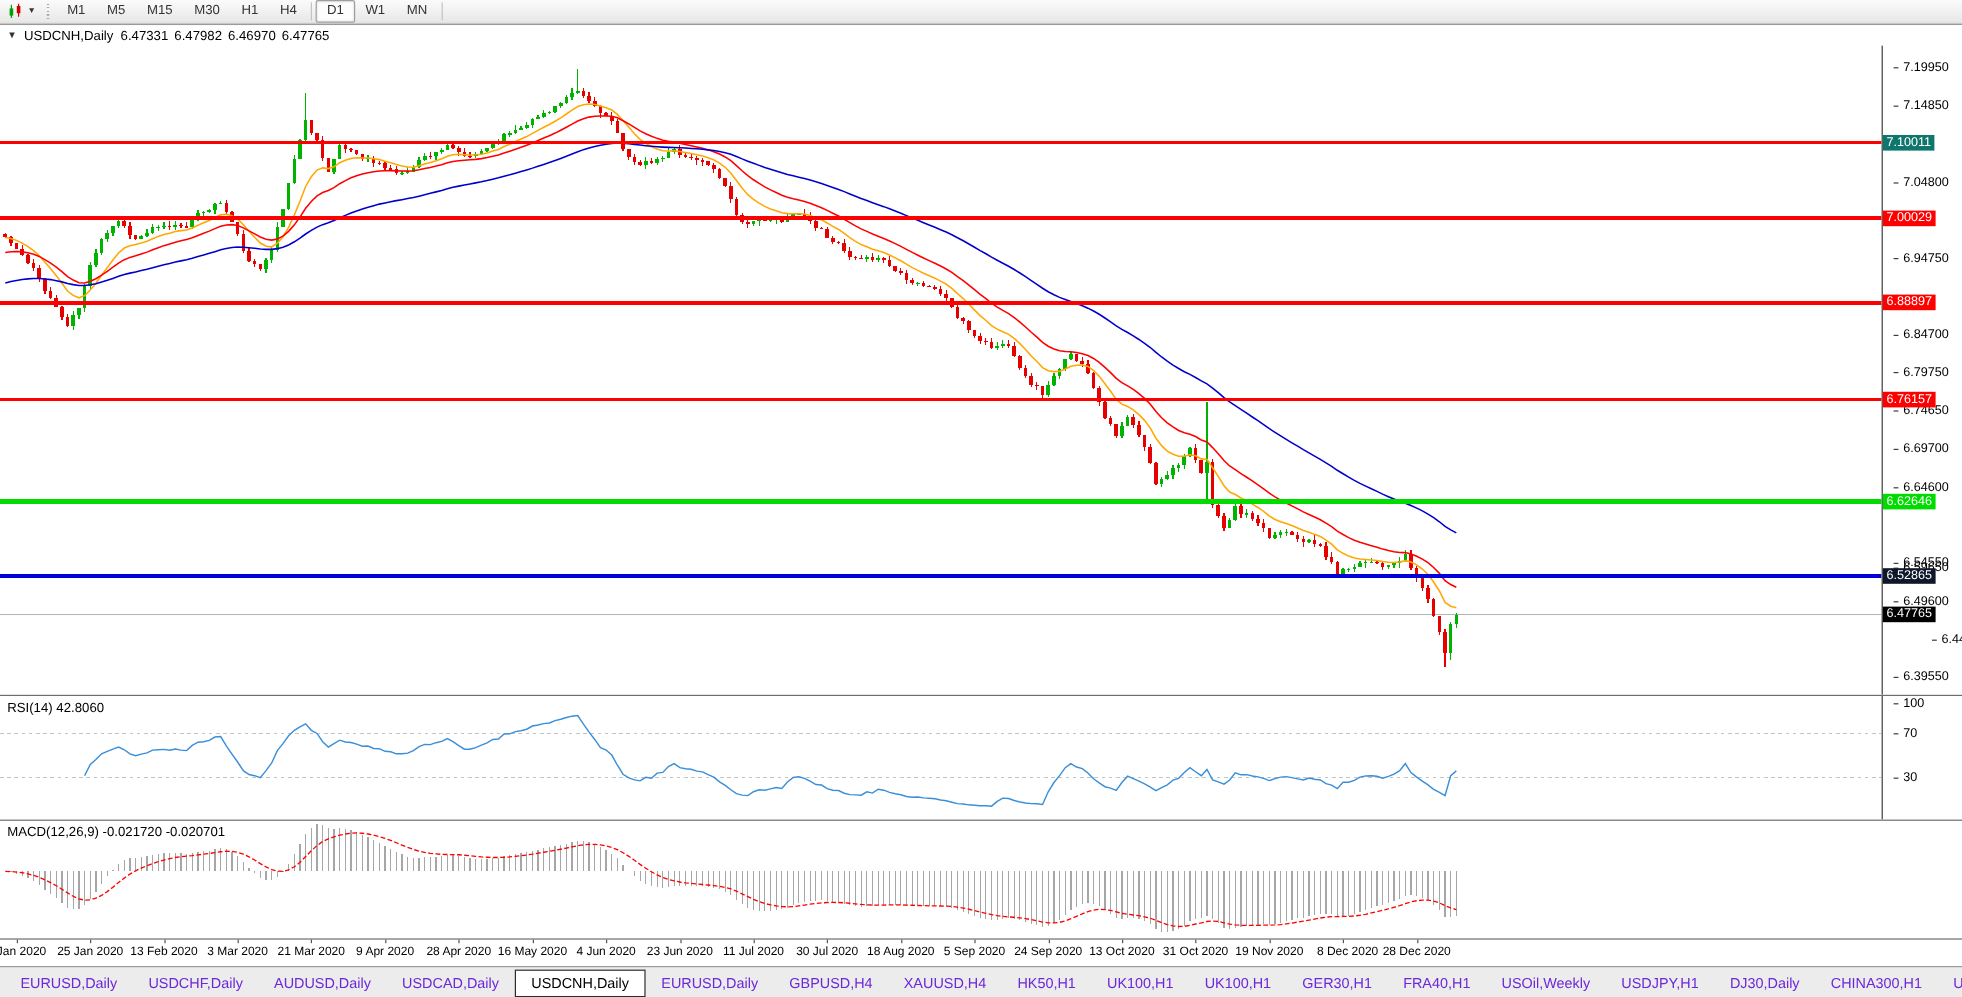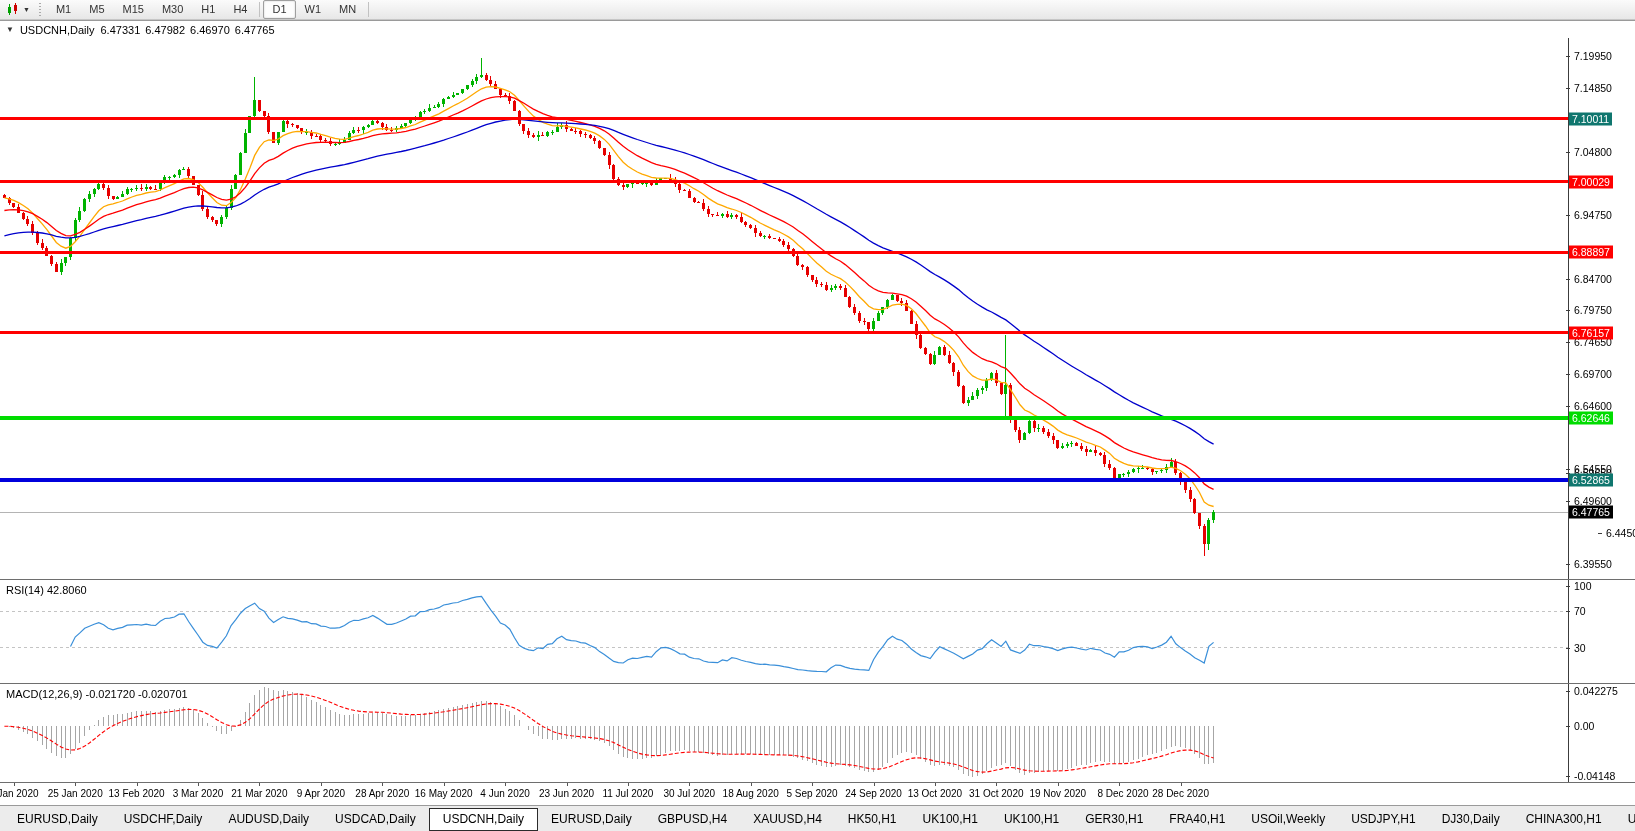--- a/index.html
+++ b/index.html
@@ -27,34 +27,34 @@
   .chart-title{height:17px;display:flex;align-items:center;font-size:11px;color:#000;
     padding-left:6px;gap:6px;background:#fff;}
   .chart-title .caret{font-size:8px;}
   .panel{position:relative;background:#fff;border-top:1px solid #6e6e6e;}
   #main-panel{height:541px;border-top:none;}
   #rsi-panel{height:103px;}
   #macd-panel{height:98px;}
   .plot-svg{position:absolute;left:0;top:0;display:block;}
   .axis-col{position:absolute;right:0;top:0;width:66px;height:100%;
     border-left:1px solid #3c3c3c;background:#fff;}
-  .tick-label{position:absolute;left:5px;transform:translateY(-50%);
+  .tick-label{position:absolute;left:17px;transform:translateY(-50%);
     font-size:10.5px;color:#000;white-space:nowrap;}
   .tick-label::before{content:"";position:absolute;left:-8px;top:50%;width:4px;height:1px;background:#3c3c3c;}
   .price-badge{position:absolute;left:0;transform:translateY(-50%);
     font-size:10.5px;color:#fff;padding:0 3px;line-height:13px;white-space:nowrap;}
   .ind-label{position:absolute;left:6px;top:4px;font-size:11px;color:#000;z-index:5;}
   
   .date-axis{position:relative;height:22px;background:#fff;border-top:1px solid #6e6e6e;}
   .date-label{position:absolute;top:5px;transform:translateX(-50%);font-size:10px;color:#000;white-space:nowrap;}
   .date-tick{position:absolute;top:0;width:1px;height:3px;background:#555;}
   
   .tabbar{height:27px;display:flex;align-items:center;background:#ececec;
     border-top:1px solid #9a9a9a;padding-left:4px;}
-  .tab{font-size:12px;color:#000000;padding:2px 13px;line-height:17px;white-space:nowrap;cursor:default;}
+  .tab{font-size:12px;color:#6d28d9;padding:2px 13px;line-height:17px;white-space:nowrap;cursor:default;}
   .tab.active{background:#fff;border:1px solid #2b2b2b;color:#000;}
   .tab-sep{width:1px;height:14px;background:#b8b8b8;}
 </style>
 </head>
 <body>
 
 <div class="toolbar">
   <div class="tool-ico">
     <svg width="14" height="13">
       <rect x="1" y="4" width="3" height="6" fill="#00a000"></rect>
@@ -634,21 +634,21 @@
         <div class="tick-label" style="top: 399.1px; margin-top: 36px;">6.59650</div>
         <div class="tick-label" style="top: 431.3px;">6.54550</div>
         <div class="tick-label" style="top: 462.6px;">6.49600</div>
         <div class="tick-label" style="top: 494.9px; margin-left: 32px;">6.44500</div>
         <div class="tick-label" style="top: 526.1px;">6.39550</div>
         <div class="price-badge" style="top: 80.8px; background: #0f766e;">7.10011</div>
         <div class="price-badge" style="top: 143.9px; background: rgb(255, 0, 0);">7.00029</div>
         <div class="price-badge" style="top: 214.3px; background: rgb(255, 0, 0);">6.88897</div>
         <div class="price-badge" style="top: 294.8px; background: rgb(255, 0, 0);">6.76157</div>
         <div class="price-badge" style="top: 380.2px; background: rgb(0, 220, 0);">6.62646</div>
-        <div class="price-badge" style="top: 442px; background: #0f766e;">6.52865</div>
+        <div class="price-badge" style="top: 442px; background: #0f172a;">6.52865</div>
         <div class="price-badge" style="top: 474.2px; background: rgb(0, 0, 0);">6.47765</div>
       </div>
   </div>
 
   <div class="panel" id="rsi-panel">
     <div class="ind-label">RSI(14) 42.8060</div>
     <svg class="plot-svg" id="rsi-svg" width="1568" height="103">
         <line x1="0" x2="1568" y1="31.3" y2="31.3" stroke="#c4c4c4" stroke-dasharray="3,3" stroke-width="1" shape-rendering="crispEdges"></line>
         <line x1="0" x2="1568" y1="67.69999999999999" y2="67.69999999999999" stroke="#c4c4c4" stroke-dasharray="3,3" stroke-width="1" shape-rendering="crispEdges"></line>
         <path d="M70.5,66.5L75.2,57.1L79.9,52.9L84.7,48.2L89.4,46.2L94.1,44.3L98.8,42.6L103.6,44.8L108.3,48.2L113.0,49.8L117.7,48.4L122.5,47.4L127.2,45.1L131.9,44.8L136.6,44.5L141.4,45.2L146.1,44.2L150.8,45.1L155.5,45.5L160.2,41.2L165.0,38.5L169.7,38.1L174.4,37.0L179.1,34.2L183.9,33.8L188.6,41.5L193.3,48.4L198.0,55.0L202.8,62.2L207.5,65.4L212.2,66.4L216.9,68.1L221.7,62.2L226.4,55.8L231.1,45.5L235.8,39.7L240.5,33.2L245.3,28.6L250.0,25.7L254.7,23.2L259.4,28.6L264.2,31.2L268.9,38.1L273.6,42.5L278.3,39.6L283.1,36.8L287.8,38.3L292.5,38.8L297.2,40.1L302.0,41.9L306.7,41.7L311.4,43.7L316.1,43.9L320.9,46.1L325.6,46.5L330.3,48.2L335.0,48.1L339.7,47.6L344.5,45.5L349.2,42.2L353.9,40.3L358.6,40.5L363.4,38.9L368.1,37.8L372.8,35.5L377.5,38.1L382.3,41.3L387.0,44.3L391.7,44.4L396.4,43.0L401.2,41.0L405.9,39.0L410.6,36.2L415.3,35.8L420.1,31.7L424.8,31.5L429.5,29.7L434.2,29.0L438.9,27.7L443.7,25.0L448.4,24.2L453.1,23.0L457.8,22.5L462.6,20.5L467.3,19.4L472.0,17.9L476.7,16.8L481.5,16.3L486.2,23.4L490.9,30.1L495.6,36.2L500.4,43.1L505.1,45.0L509.8,49.2L514.5,57.7L519.2,65.2L524.0,68.2L528.7,69.9L533.4,70.7L538.1,67.8L542.9,68.5L547.6,64.3L552.3,63.7L557.0,58.8L561.8,56.3L566.5,59.7L571.2,60.6L575.9,61.0L580.7,62.6L585.4,63.2L590.1,65.5L594.8,67.6L599.6,71.6L604.3,74.5L609.0,78.1L613.7,81.4L618.4,82.6L623.2,83.0L627.9,79.8L632.6,78.2L637.3,78.5L642.1,77.4L646.8,76.3L651.5,77.1L656.2,71.7L661.0,67.9L665.7,67.3L670.4,68.6L675.1,71.0L679.9,73.8L684.6,74.2L689.3,77.2L694.0,78.5L698.8,78.8L703.5,81.0L708.2,82.2L712.9,82.4L717.6,82.7L722.4,79.9L727.1,80.9L731.8,77.7L736.5,78.5L741.3,80.3L746.0,81.5L750.7,82.3L755.4,83.7L760.2,84.4L764.9,84.2L769.6,84.9L774.3,85.2L779.1,85.6L783.8,86.6L788.5,87.3L793.2,88.5L797.9,89.7L802.7,90.0L807.4,90.7L812.1,91.1L816.8,91.4L821.6,91.5L826.3,91.8L831.0,87.8L835.7,85.1L840.5,85.4L845.2,87.1L849.9,88.3L854.6,89.1L859.4,89.7L864.1,89.8L868.8,90.4L873.5,79.8L878.3,72.1L883.0,66.4L887.7,59.7L892.4,56.3L897.1,59.2L901.9,60.5L906.6,64.2L911.3,69.0L916.0,72.4L920.8,75.6L925.5,76.8L930.2,78.6L934.9,72.1L939.7,66.8L944.4,68.9L949.1,71.0L953.8,73.3L958.6,76.0L963.3,78.8L968.0,76.4L972.7,74.0L977.5,70.1L982.2,68.6L986.9,63.8L991.6,59.8L996.3,63.1L1001.1,66.4L1005.8,61.2L1010.5,69.9L1015.2,71.6L1020.0,73.4L1024.7,70.0L1029.4,64.1L1034.1,65.7L1038.9,65.5L1043.6,66.7L1048.3,67.4L1053.0,68.6L1057.8,70.5L1062.5,68.9L1067.2,67.6L1071.9,67.2L1076.6,68.0L1081.4,69.1L1086.1,70.0L1090.8,68.3L1095.5,69.4L1100.3,70.0L1105.0,73.0L1109.7,74.3L1114.4,77.2L1119.2,71.9L1123.9,71.9L1128.6,70.3L1133.3,67.6L1138.1,66.6L1142.8,66.4L1147.5,66.9L1152.2,68.5L1157.0,67.0L1161.7,65.1L1166.4,62.2L1171.1,56.3L1175.8,63.8L1180.6,67.6L1185.3,71.0L1190.0,74.1L1194.7,77.8L1199.5,80.3L1204.2,83.0L1208.9,66.4L1213.6,62.4" fill="none" stroke="#3a8fd9" stroke-width="1.2"></path>
@@ -917,25 +917,20 @@
           <line x1="1185.295719844358" x2="1185.295719844358" y1="42.20827579741206" y2="64.00630600354211" stroke="#a6a6a6" stroke-width="1"></line>
           <line x1="1190.0194552529183" x2="1190.0194552529183" y1="42.20827579741206" y2="66.26717445470904" stroke="#a6a6a6" stroke-width="1"></line>
           <line x1="1194.7431906614788" x2="1194.7431906614788" y1="42.20827579741206" y2="69.83838709724188" stroke="#a6a6a6" stroke-width="1"></line>
           <line x1="1199.466926070039" x2="1199.466926070039" y1="42.20827579741206" y2="74.26751549496426" stroke="#a6a6a6" stroke-width="1"></line>
           <line x1="1204.1906614785994" x2="1204.1906614785994" y1="42.20827579741206" y2="80.02535979563672" stroke="#a6a6a6" stroke-width="1"></line>
           <line x1="1208.9143968871597" x2="1208.9143968871597" y1="42.20827579741206" y2="80.456165473019" stroke="#a6a6a6" stroke-width="1"></line>
           <line x1="1213.63813229572" x2="1213.63813229572" y1="42.20827579741206" y2="79.25232948902014" stroke="#a6a6a6" stroke-width="1"></line>
         </g>
         <path d="M4.4,42.2L9.1,42.3L13.8,42.7L18.5,43.3L23.3,44.3L28.0,45.5L32.7,47.1L37.4,49.2L42.2,51.5L46.9,54.1L51.6,57.0L56.3,60.1L61.0,62.9L65.8,65.0L70.5,66.1L75.2,65.9L79.9,64.5L84.7,62.1L89.4,59.0L94.1,55.3L98.8,51.4L103.6,47.7L108.3,44.4L113.0,41.7L117.7,39.4L122.5,37.4L127.2,35.7L131.9,34.1L136.6,32.7L141.4,31.6L146.1,30.6L150.8,29.9L155.5,29.4L160.2,29.0L165.0,28.4L169.7,27.8L174.4,27.2L179.1,26.5L183.9,25.8L188.6,25.4L193.3,25.5L198.0,26.2L202.8,27.8L207.5,30.0L212.2,32.7L216.9,35.7L221.7,38.4L226.4,40.7L231.1,42.0L235.8,42.1L240.5,40.9L245.3,38.3L250.0,34.6L254.7,29.8L259.4,25.0L264.2,20.6L268.9,17.2L273.6,15.0L278.3,13.4L283.1,12.0L287.8,11.0L292.5,10.3L297.2,10.1L302.0,10.4L306.7,11.0L311.4,12.0L316.1,13.2L320.9,14.7L325.6,16.4L330.3,18.3L335.0,20.3L339.7,22.2L344.5,23.9L349.2,25.3L353.9,26.3L358.6,27.1L363.4,27.6L368.1,28.0L372.8,28.1L377.5,28.2L382.3,28.3L387.0,28.7L391.7,29.1L396.4,29.6L401.2,30.1L405.9,30.4L410.6,30.6L415.3,30.6L420.1,30.4L424.8,30.1L429.5,29.6L434.2,29.1L438.9,28.5L443.7,27.8L448.4,27.0L453.1,26.2L457.8,25.4L462.6,24.6L467.3,23.7L472.0,22.7L476.7,21.7L481.5,20.7L486.2,20.0L490.9,19.6L495.6,19.6L500.4,20.1L505.1,21.0L509.8,22.3L514.5,24.1L519.2,26.6L524.0,29.6L528.7,32.9L533.4,36.3L538.1,39.5L542.9,42.5L547.6,45.1L552.3,47.3L557.0,48.9L561.8,50.1L566.5,51.0L571.2,51.7L575.9,52.2L580.7,52.7L585.4,53.1L590.1,53.5L594.8,54.0L599.6,54.6L604.3,55.5L609.0,56.8L613.7,58.6L618.4,60.9L623.2,63.2L627.9,65.4L632.6,67.3L637.3,68.9L642.1,70.1L646.8,70.9L651.5,71.5L656.2,71.7L661.0,71.5L665.7,70.9L670.4,70.2L675.1,69.5L679.9,68.9L684.6,68.4L689.3,68.1L694.0,68.0L698.8,68.1L703.5,68.3L708.2,68.7L712.9,69.2L717.6,69.7L722.4,70.0L727.1,70.2L731.8,70.3L736.5,70.2L741.3,70.1L746.0,70.1L750.7,70.1L755.4,70.2L760.2,70.4L764.9,70.6L769.6,70.7L774.3,70.9L779.1,70.9L783.8,71.0L788.5,71.1L793.2,71.4L797.9,72.0L802.7,72.7L807.4,73.7L812.1,74.8L816.8,76.0L821.6,77.1L826.3,78.2L831.0,79.1L835.7,79.7L840.5,80.1L845.2,80.4L849.9,80.9L854.6,81.5L859.4,82.4L864.1,83.4L868.8,84.4L873.5,85.0L878.3,85.1L883.0,84.6L887.7,83.4L892.4,81.6L897.1,79.6L901.9,77.5L906.6,75.7L911.3,74.4L916.0,73.8L920.8,74.0L925.5,74.7L930.2,75.9L934.9,77.1L939.7,77.9L944.4,78.5L949.1,79.1L953.8,80.0L958.6,81.2L963.3,83.0L968.0,84.8L972.7,86.5L977.5,87.6L982.2,88.1L986.9,88.0L991.6,87.1L996.3,86.0L1001.1,85.1L1005.8,83.9L1010.5,83.5L1015.2,83.9L1020.0,85.0L1024.7,86.1L1029.4,86.7L1034.1,87.1L1038.9,87.2L1043.6,87.2L1048.3,87.1L1053.0,87.0L1057.8,86.9L1062.5,86.8L1067.2,86.5L1071.9,85.9L1076.6,85.2L1081.4,84.4L1086.1,83.6L1090.8,82.8L1095.5,81.9L1100.3,81.0L1105.0,80.3L1109.7,79.8L1114.4,79.8L1119.2,79.7L1123.9,79.6L1128.6,79.3L1133.3,78.7L1138.1,77.9L1142.8,76.8L1147.5,75.7L1152.2,74.5L1157.0,73.4L1161.7,72.1L1166.4,70.7L1171.1,69.1L1175.8,67.6L1180.6,66.6L1185.3,66.1L1190.0,66.1L1194.7,66.9L1199.5,68.4L1204.2,70.7L1208.9,72.6L1213.6,74.0" fill="none" stroke="#ff0000" stroke-width="1.1" stroke-dasharray="4,2"></path>
       </svg>
-    <div class="axis-col" id="macd-axis">
-        <div class="tick-label" style="top: 7px;">0.042275</div>
-        <div class="tick-label" style="top: 42.2px;">0.00</div>
-        <div class="tick-label" style="top: 92px;">-0.04148</div>
-      </div>
   </div>
 
   <div class="date-axis" id="date-axis">
       <div class="date-tick" style="left: 13.8px;"></div>
       <div class="date-label" style="left: 13.8px;">7 Jan 2020</div>
       <div class="date-tick" style="left: 75.2px;"></div>
       <div class="date-label" style="left: 75.2px;">25 Jan 2020</div>
       <div class="date-tick" style="left: 136.6px;"></div>
       <div class="date-label" style="left: 136.6px;">13 Feb 2020</div>
       <div class="date-tick" style="left: 198px;"></div>

